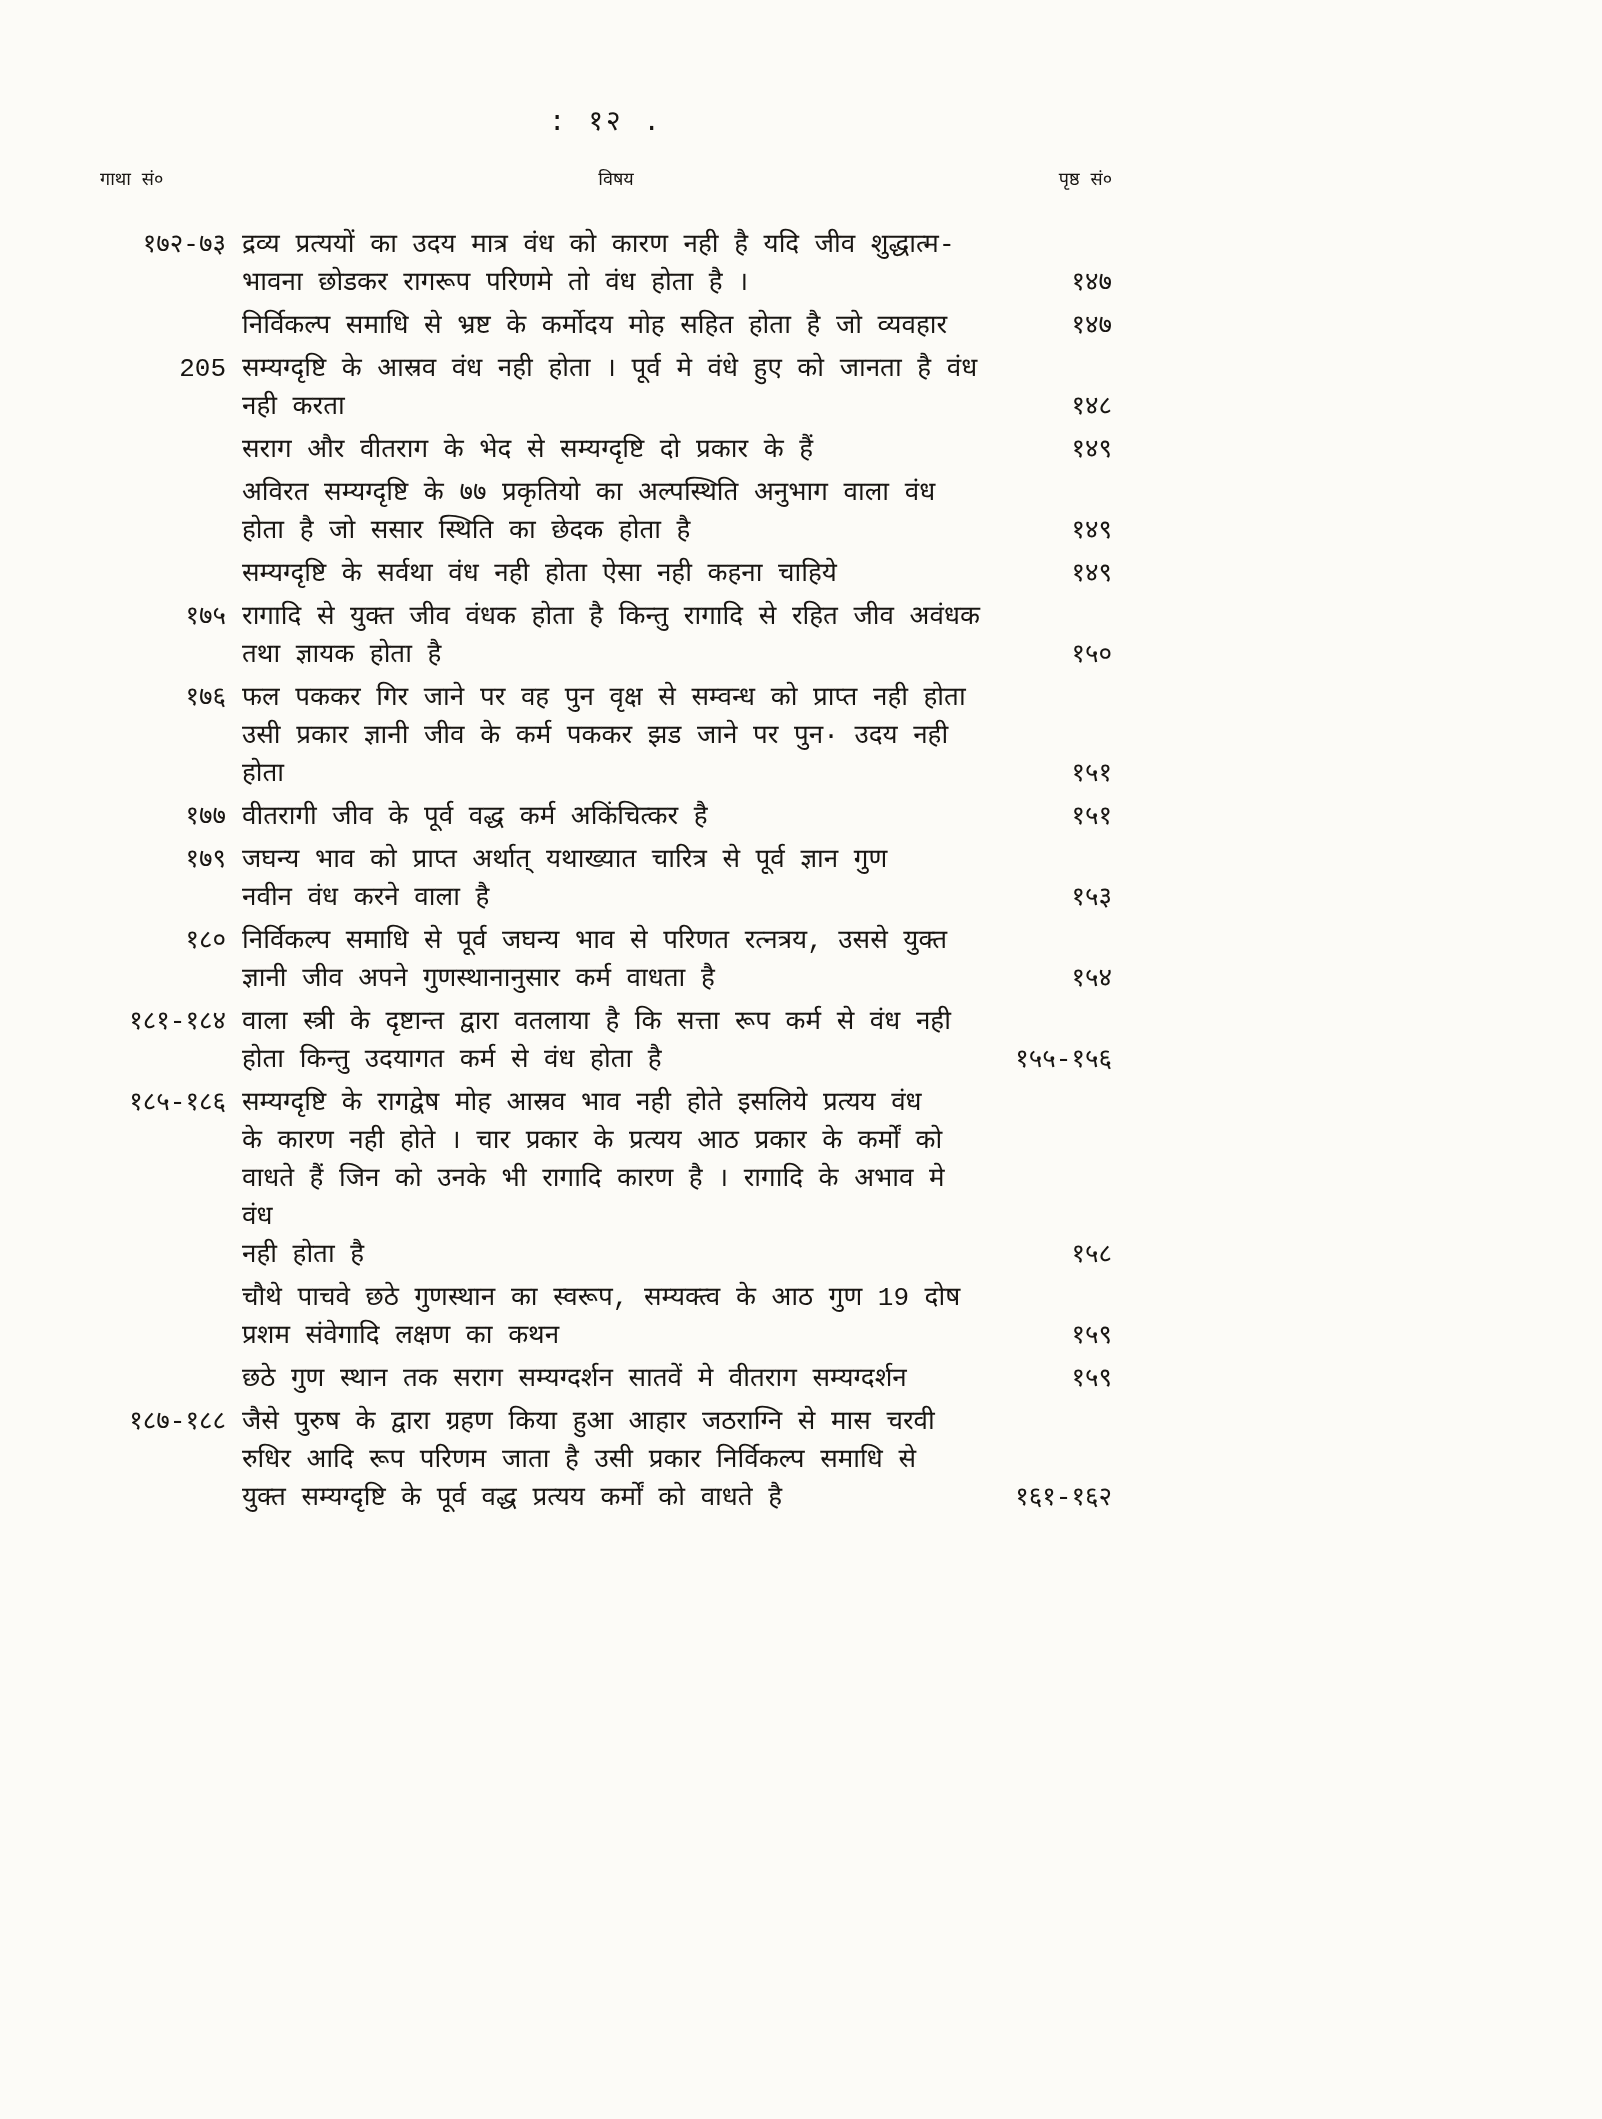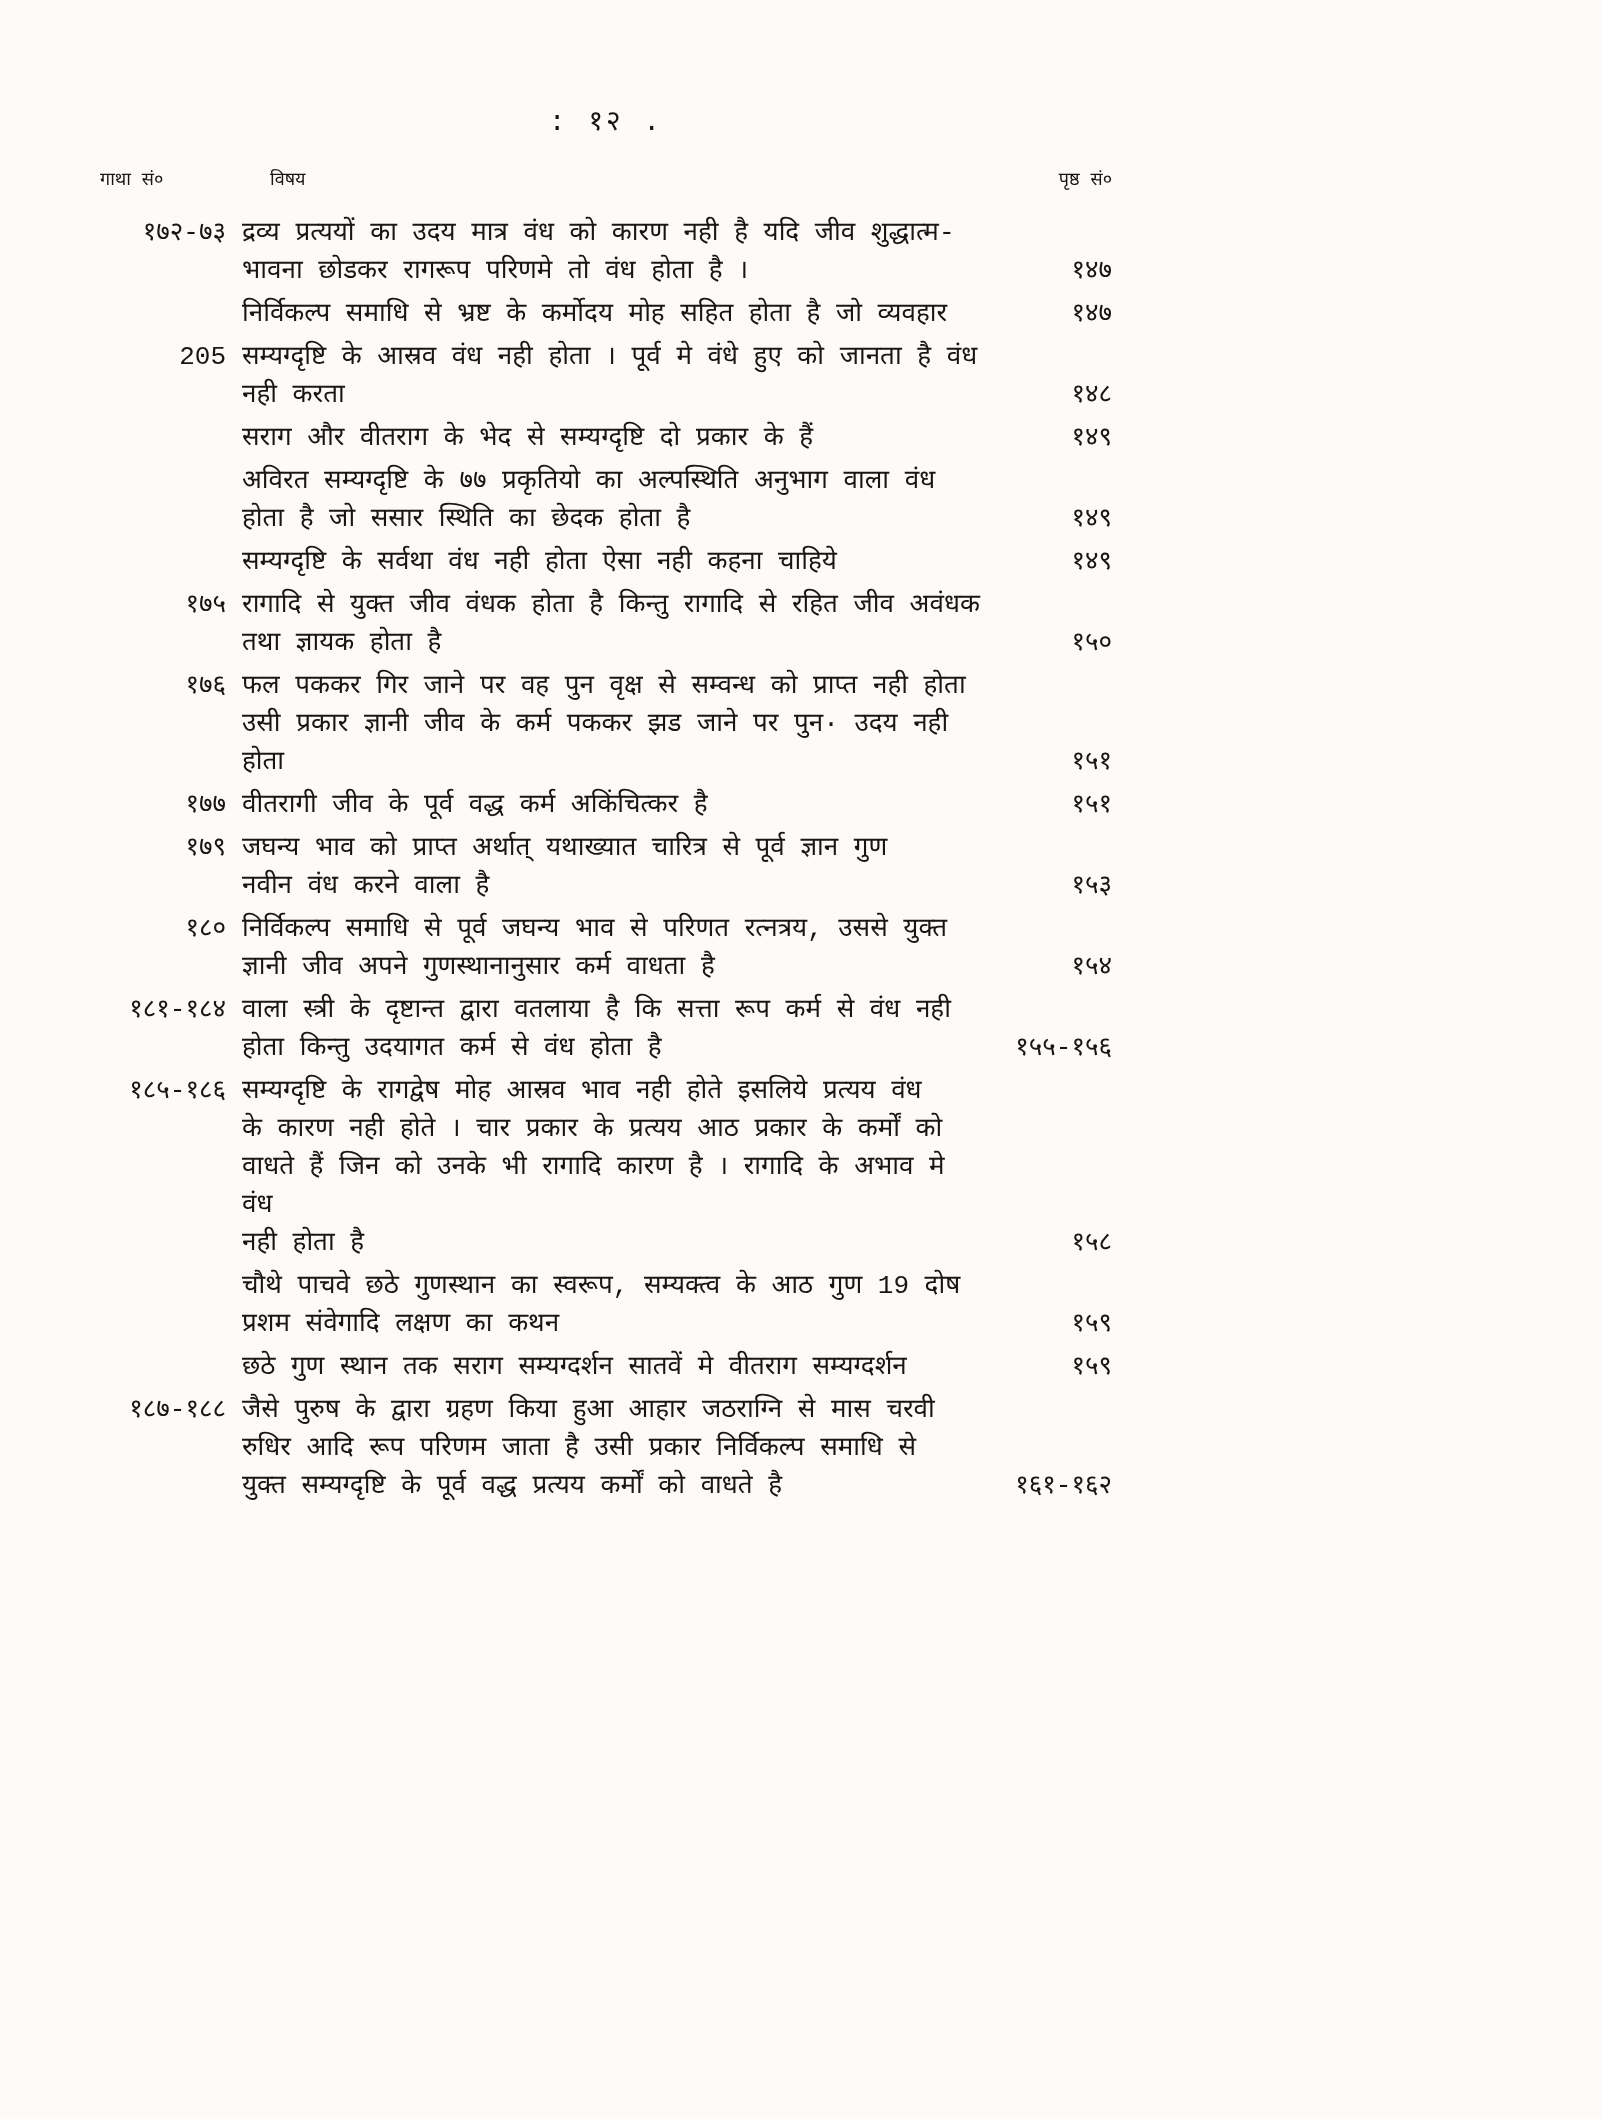--- a/index.html
+++ b/index.html
@@ -24,25 +24,25 @@
   }
   .col-row {
     position: absolute;
     top: 166px;
     left: 100px;
     width: 1012px;
     display: flex;
     font-size: 18px;
   }
   .col-gatha { width: 170px; text-align: left; }
-  .col-subject { flex: 1; text-align: left; }
+  .col-subject { flex: 1; text-align: center; }
   .col-page { width: 150px; text-align: right; }
   .entries {
     position: absolute;
-    top: 214px;
+    top: 226px;
     left: 100px;
     width: 1012px;
     font-size: 26px;
   }
   .entry { display: flex; margin-bottom: 5px; }
   .entry .gatha {
     width: 142px;
     padding-right: 16px;
     box-sizing: border-box;
     text-align: right;

